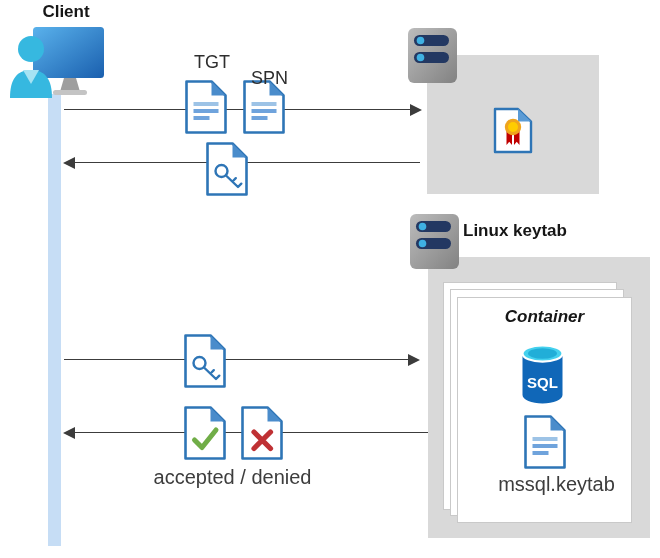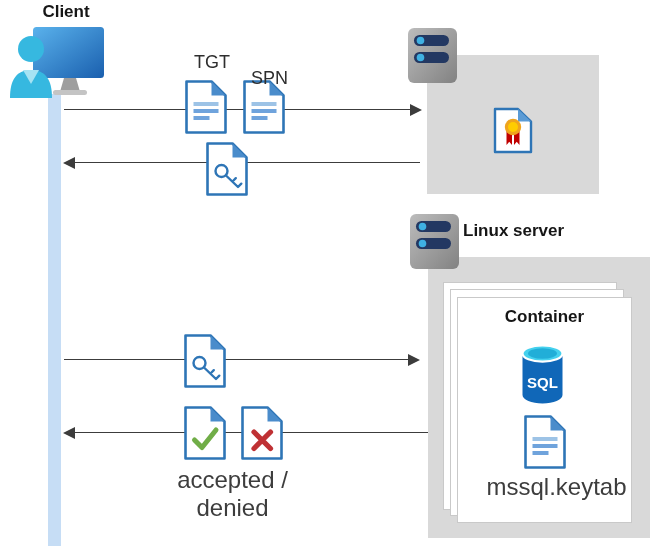--- a/index.html
+++ b/index.html
@@ -1,20 +1,20 @@
 <!DOCTYPE html>
 <html><head>
 <meta charset="utf-8">
 <style>
   html,body{margin:0;padding:0;background:#fff;}
   .canvas{position:relative;width:660px;height:558px;background:#fff;
           font-family:"Liberation Sans",sans-serif;overflow:hidden;}
   .abs{position:absolute;}
   .heading{font-weight:700;color:#161616;font-size:17px;line-height:1.28;}
-  .plain{color:#3d3d3d;font-size:24px;}
+  .plain{color:#3d3d3d;font-size:20px;}
   .ticket-lbl{color:#2e2e2e;font-size:18px;text-align:right;}
   .center{text-align:center;}
   .gray-box{background:#D9D9D9;}
   .card{background:#fff;border:1.3px solid #C9C9C9;box-sizing:border-box;}
   .hline{height:0;border-top:1.6px solid #3c3c3c;}
   .arr-r{width:0;height:0;border-left:12px solid #3c3c3c;
          border-top:6px solid transparent;border-bottom:6px solid transparent;}
   .arr-l{width:0;height:0;border-right:12px solid #3c3c3c;
          border-top:6px solid transparent;border-bottom:6px solid transparent;}
   .vstream{background:#C6DDF5;}
@@ -143,24 +143,24 @@
   </svg>
 
   <svg class="abs" style="left:523px;top:414px;" width="44" height="56" viewBox="0 0 44 56">
       <use href="#doc-base"></use>
       <use href="#doc-lines"></use>
     </svg>
 
   <div class="abs heading center" style="left:20px;top:1px;width:92px;">Client</div>
 
 
-  <div class="abs heading" style="left:463px;top:220px;width:180px;">Linux server</div>
+  <div class="abs heading" style="left:463px;top:220px;width:180px;">Linux keytab</div>
 
   <div class="abs ticket-lbl" style="left:182px;top:52px;width:48px;">TGT</div>
   <div class="abs ticket-lbl" style="left:240px;top:68px;width:48px;">SPN</div>
 
-  <div class="abs heading center" style="left:457px;top:306px;width:175px;">Container</div>
+  <div class="abs heading center" style="left:457px;top:306px;width:175px;font-style:italic;">Container</div>
 
   <div class="abs plain center" style="left:457px;top:473px;width:199px;">mssql.keytab</div>
 
   <div class="abs plain center" style="left:140px;top:466px;width:185px;">accepted / denied</div>
 
 </div>
 
 </body></html>

